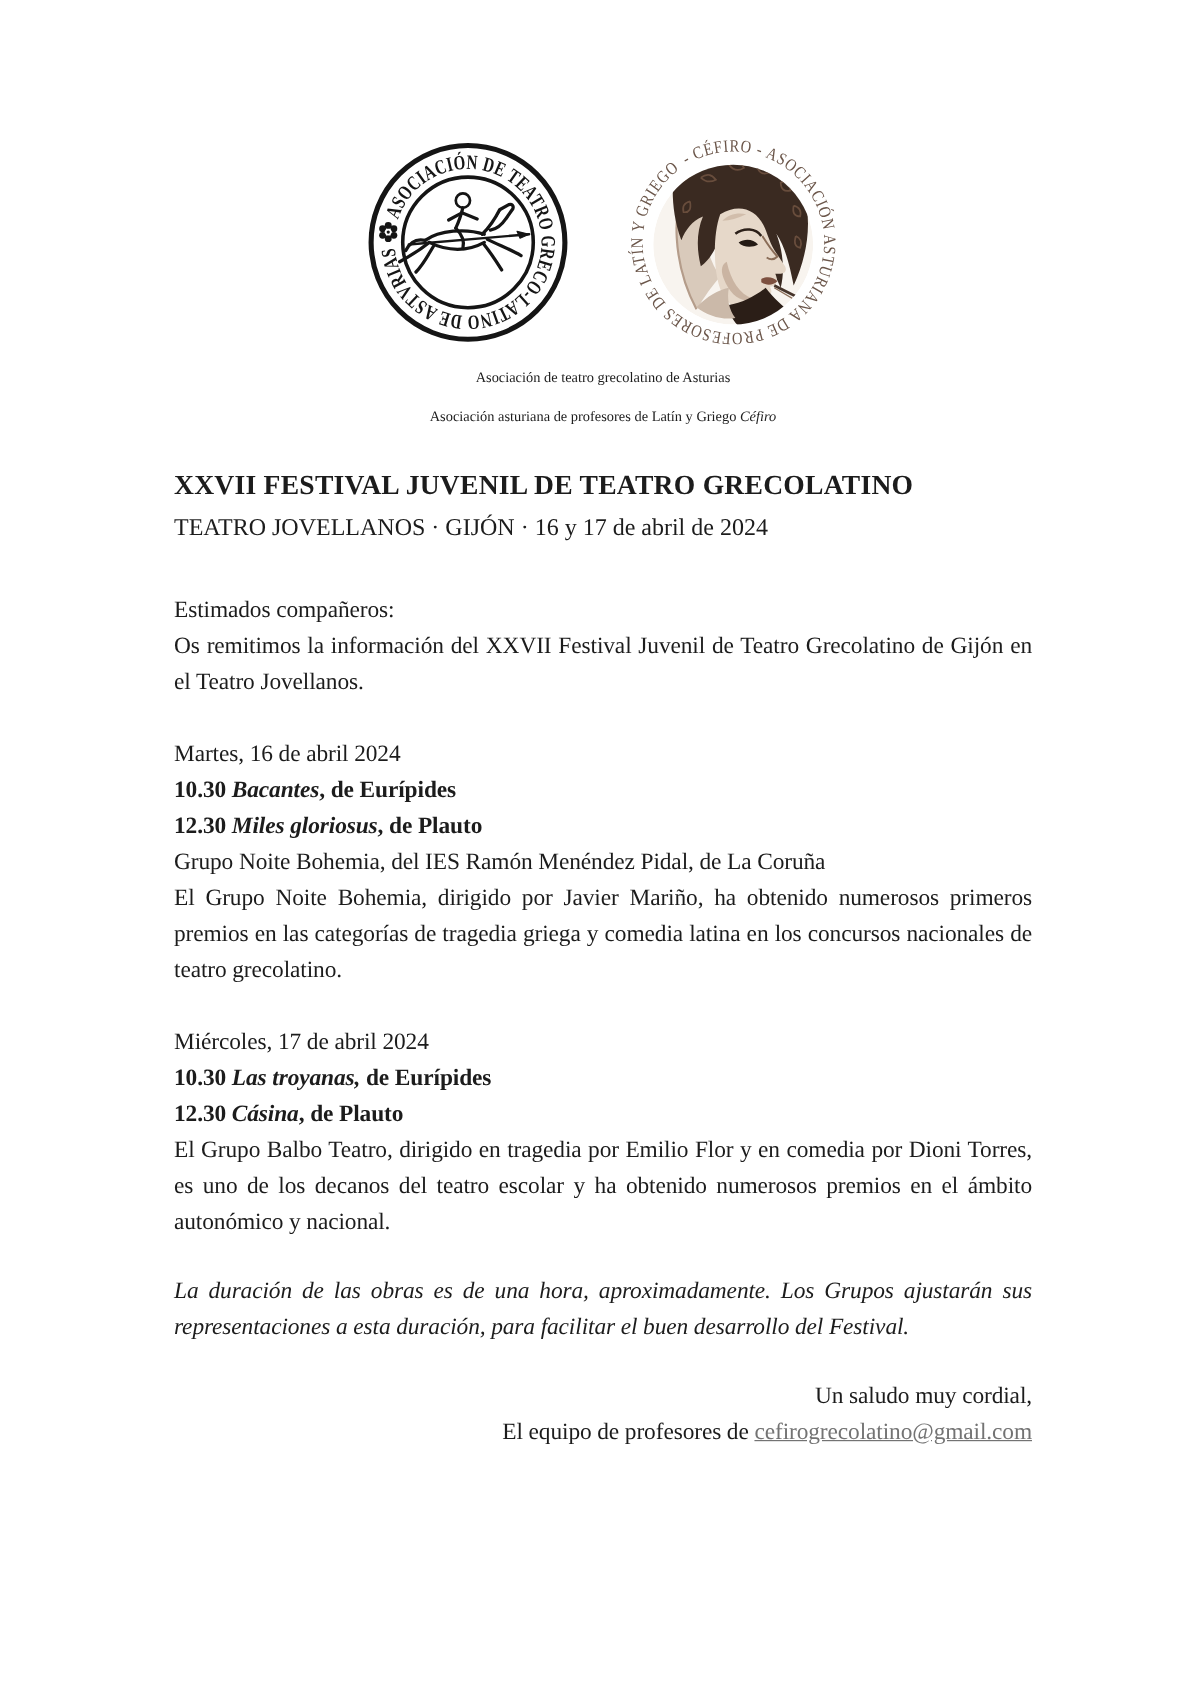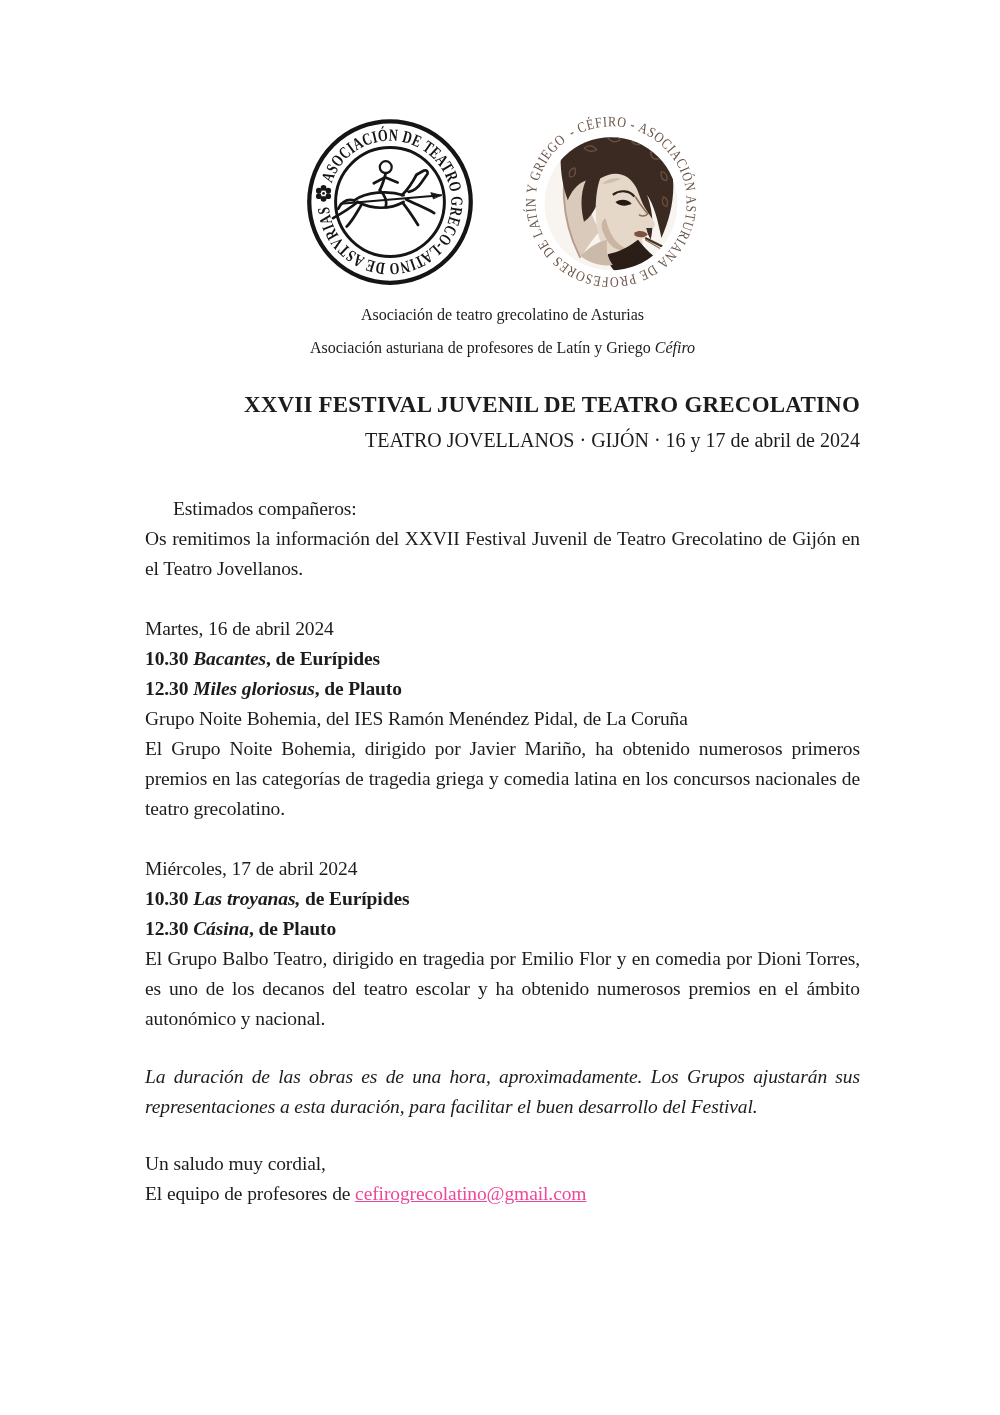--- a/index.html
+++ b/index.html
@@ -10,35 +10,35 @@
     background:#ffffff;
     overflow:hidden;
     font-family:"Liberation Serif","DejaVu Serif",serif;
     color:#1c1c1c;
     box-sizing:border-box;
     padding:112px 140px 0 145px;
   }
   .logos{
     display:flex;justify-content:center;align-items:center;gap:46px;
   }
-  .caption{ text-align:center; margin-top:6px; font-size:16px; line-height:33px; }
+  .caption{ text-align:center; margin-top:6px; font-size:12px; line-height:33px; }
   .caption .line{ display:block; }
-  .title-block{ text-align:right; margin-top:28px; }
+  .title-block{ text-align:left; margin-top:28px; }
   .doc-title{ font-size:23px; font-weight:bold; letter-spacing:0.2px; margin:0; }
   .doc-subtitle{ font-size:20px; margin:11px 0 12px 0; }
   .body-text{ font-size:19.5px; line-height:30px; letter-spacing:-0.1px; }
   p{ margin:0; }
-  .salutation{ margin-top:42px;margin-left:28px; }
+  .salutation{ margin-top:42px; }
   .para-justify{ text-align:justify; }
   .day-block{ margin-top:30px; }
   .show-line{ font-weight:bold; }
   .show-line em{ font-style:italic; }
   .closing-block{ margin-top:28px;font-style:italic; }
-  .signature-block{ margin-top:27px; }
-  a.email-link{ color:#ec4899; text-decoration:underline; }
+  .signature-block{ margin-top:27px;text-align:right; }
+  a.email-link{ color:#737373; text-decoration:underline; }
   svg text{ font-family:"Liberation Serif","DejaVu Serif",serif; }
 </style>
 </head>
 <body>
 
 <div class="page">
 
   <div class="logos">
 
     <svg width="170" height="170" viewBox="0 0 200 200" aria-hidden="true">

